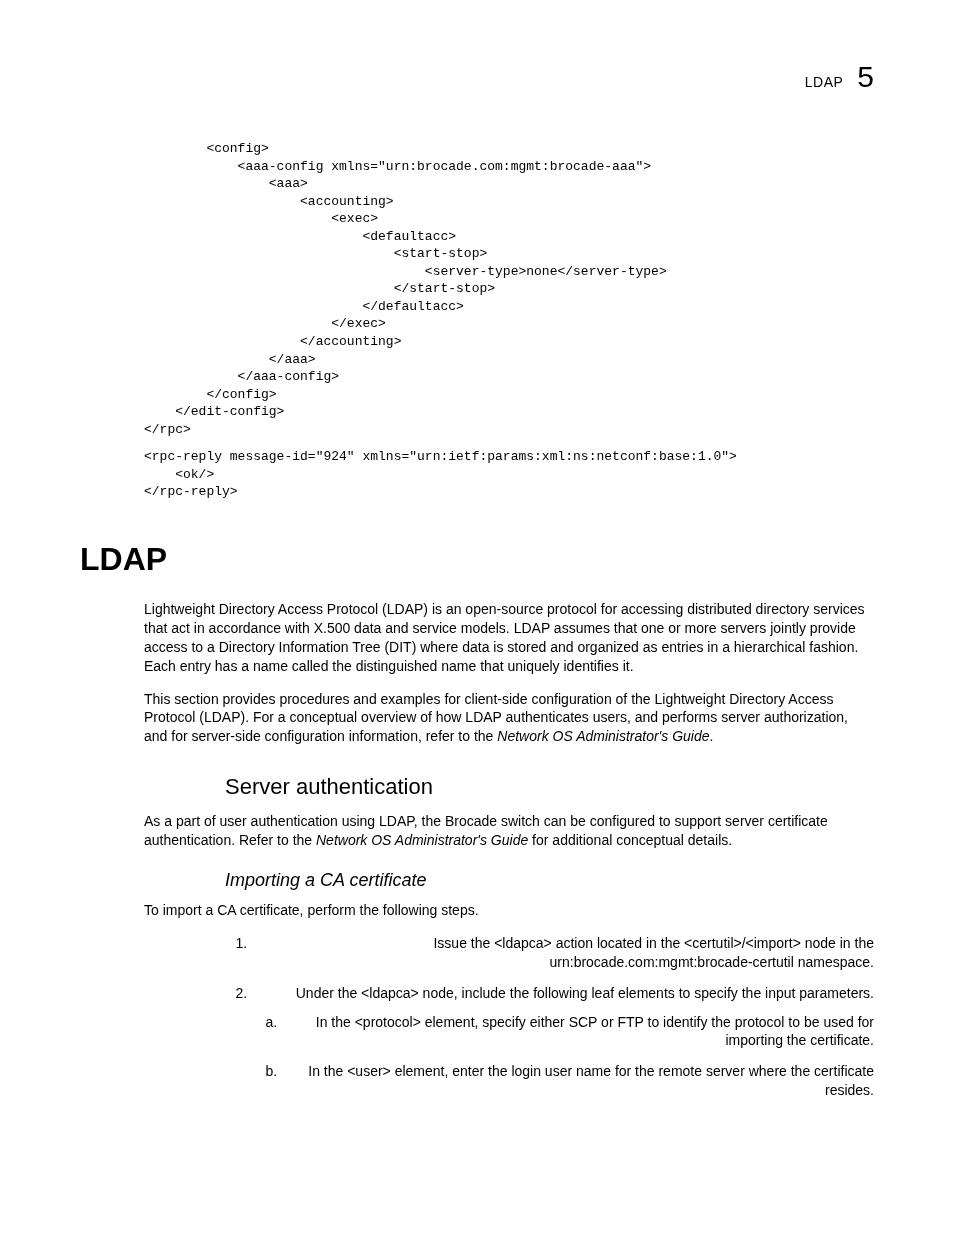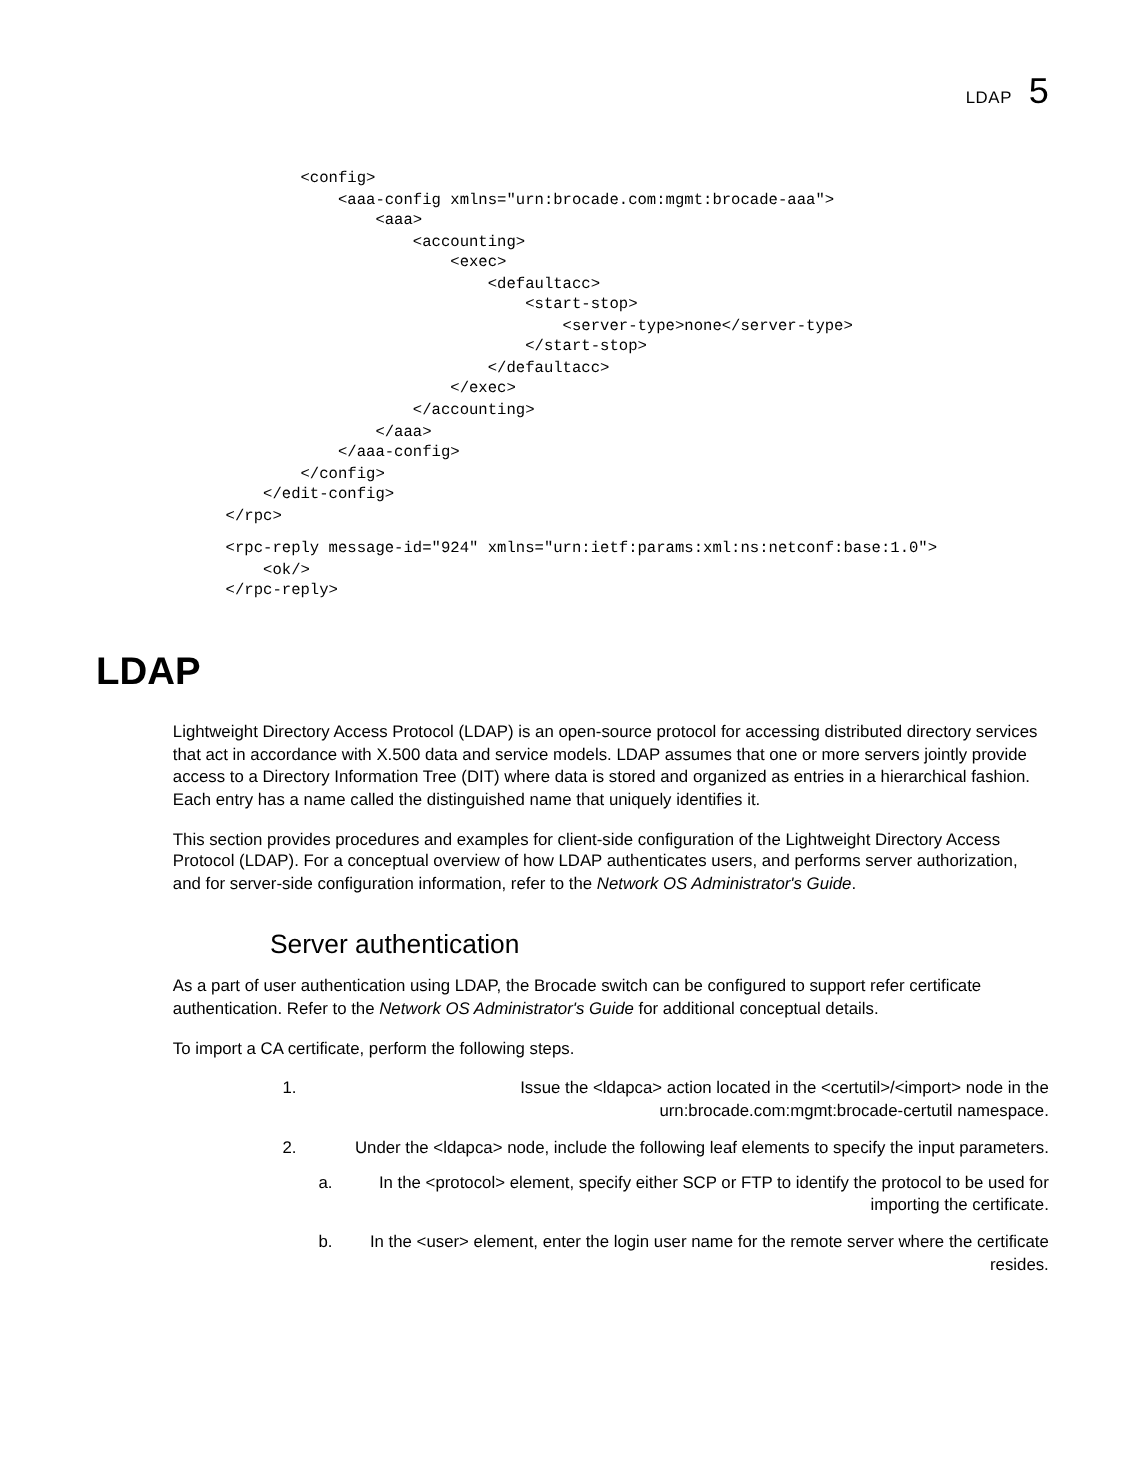--- a/index.html
+++ b/index.html
@@ -34,21 +34,21 @@
     font-family: Arial, Helvetica, sans-serif;
   }
   .content {
     margin-top: 80px;
   }
   .code-block {
     font-family: "Courier New", Courier, monospace;
     font-size: 13px;
     line-height: 1.35;
     white-space: pre;
-    margin-left: 108px;
+    margin-left: 64px;
     margin-bottom: 10px;
   }
   h1.section-title {
     font-family: Arial, Helvetica, sans-serif;
     font-weight: 700;
     font-size: 32px;
     margin: 40px 0 22px 0;
     font-stretch: condensed;
     letter-spacing: 0px;
   }
@@ -136,24 +136,25 @@
       <p>Lightweight Directory Access Protocol (LDAP) is an open-source protocol for accessing distributed directory services that act in accordance with X.500 data and service models. LDAP assumes that one or more servers jointly provide access to a Directory Information Tree (DIT) where data is stored and organized as entries in a hierarchical fashion. Each entry has a name called the distinguished name that uniquely identifies it.</p>
       <p>
         <span>This section provides procedures and examples for client-side configuration of the Lightweight Directory Access Protocol (LDAP). For a conceptual overview of how LDAP authenticates users, and performs server authorization, and for server-side configuration information, refer to the </span><span class="italic">Network OS Administrator's Guide</span><span>.</span>
       </p>
     </div>
 
     <h2 class="subsection">Server authentication</h2>
 
     <div class="body-text">
       <p>
-        <span>As a part of user authentication using LDAP, the Brocade switch can be configured to support refer certificate authentication. Refer to the </span><span class="italic">Network OS Administrator's Guide</span><span> for additional conceptual details.</span>
+        <span>As a part of user authentication using LDAP, the Brocade switch can be configured to support server certificate authentication. Refer to the </span><span class="italic">Network OS Administrator's Guide</span><span> for additional conceptual details.</span>
       </p>
     </div>
 
+    <h3 class="subsub">Importing a CA certificate</h3>
 
     <div class="body-text">
       <p>To import a CA certificate, perform the following steps.</p>
     </div>
 
     <ol class="steps">
       <li>
         <span>Issue the &lt;ldapca&gt; action located in the &lt;certutil&gt;/&lt;import&gt; node in the urn:brocade.com:mgmt:brocade-certutil namespace.</span>
       </li>
       <li>

